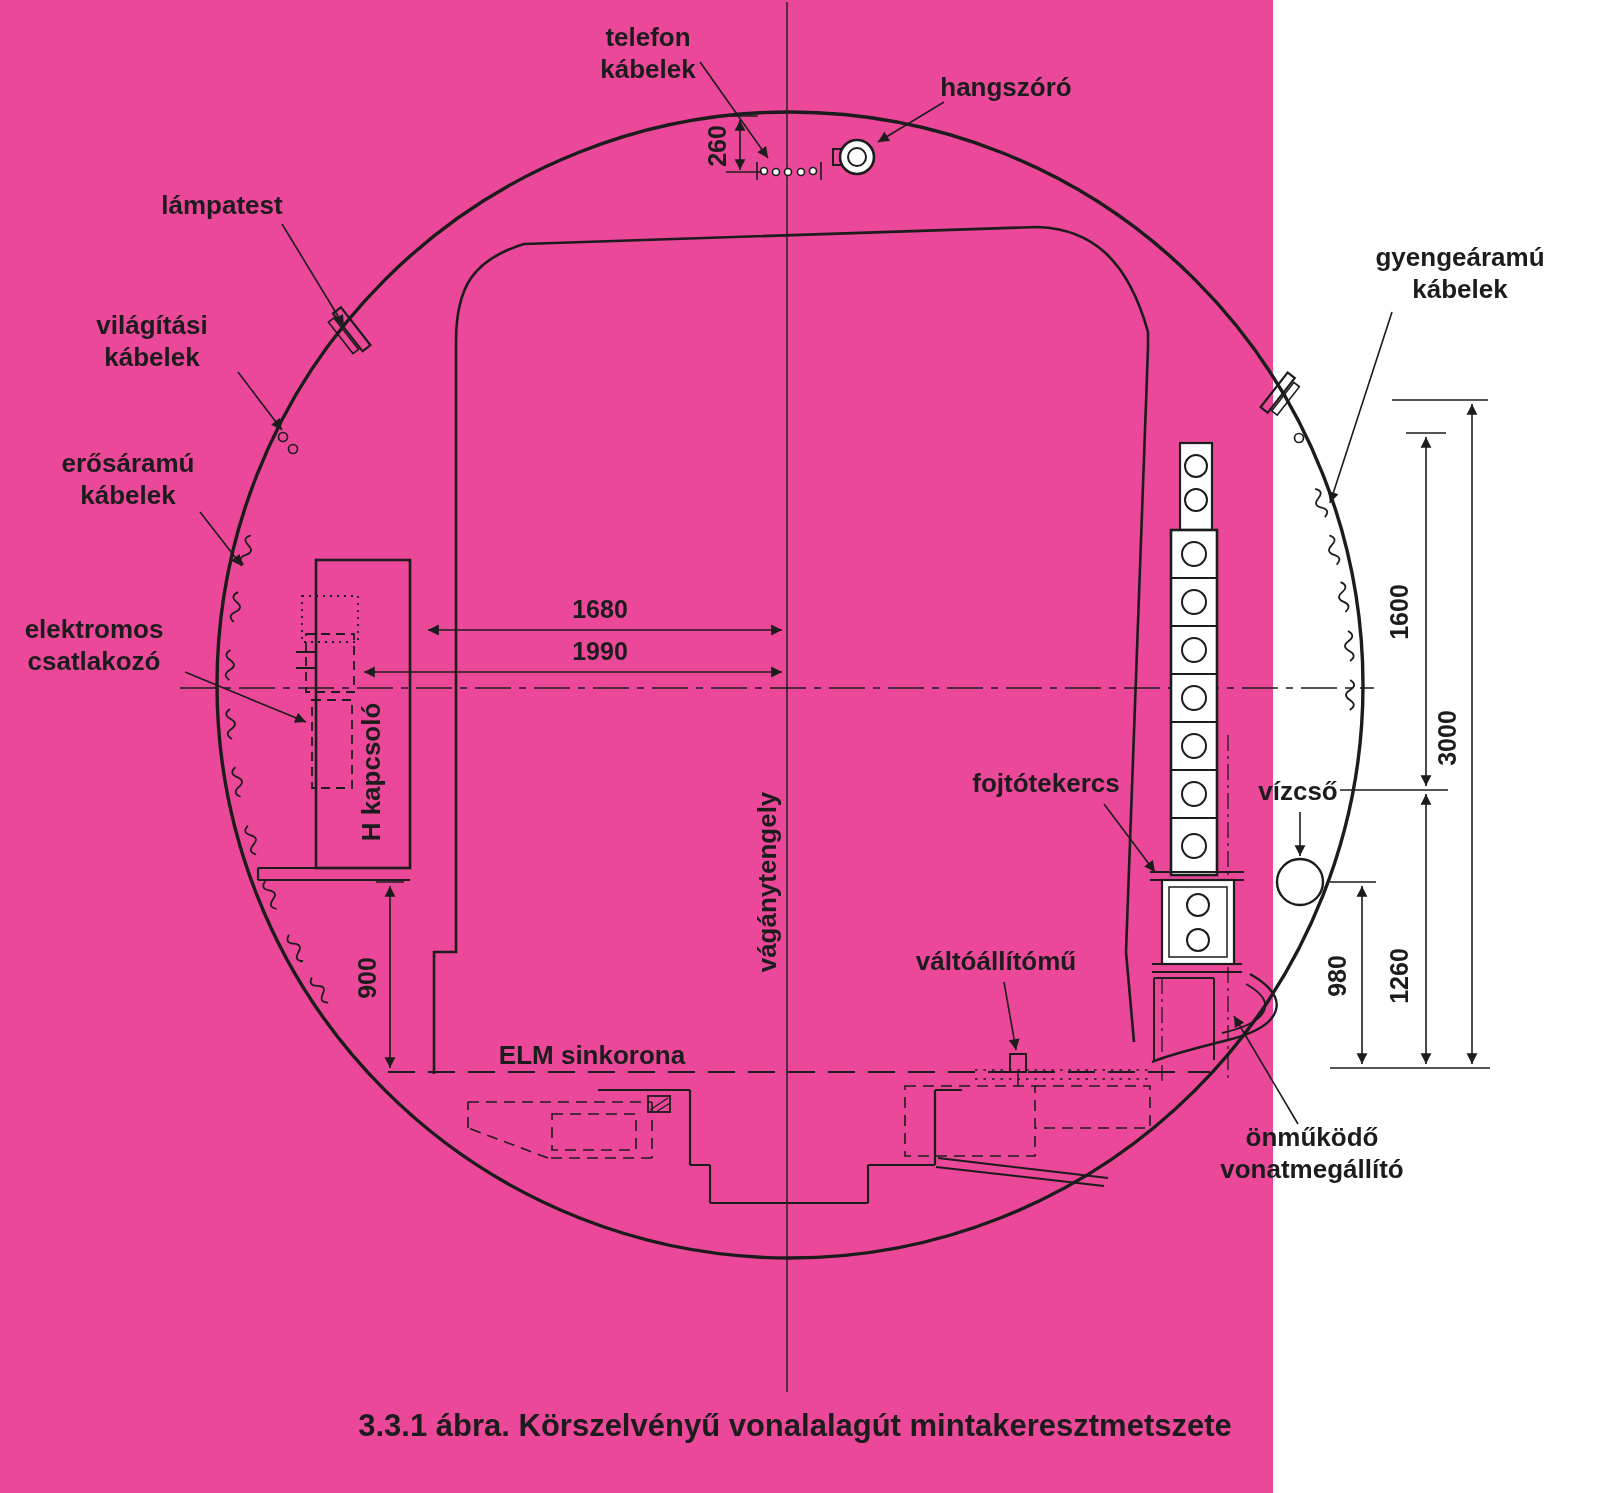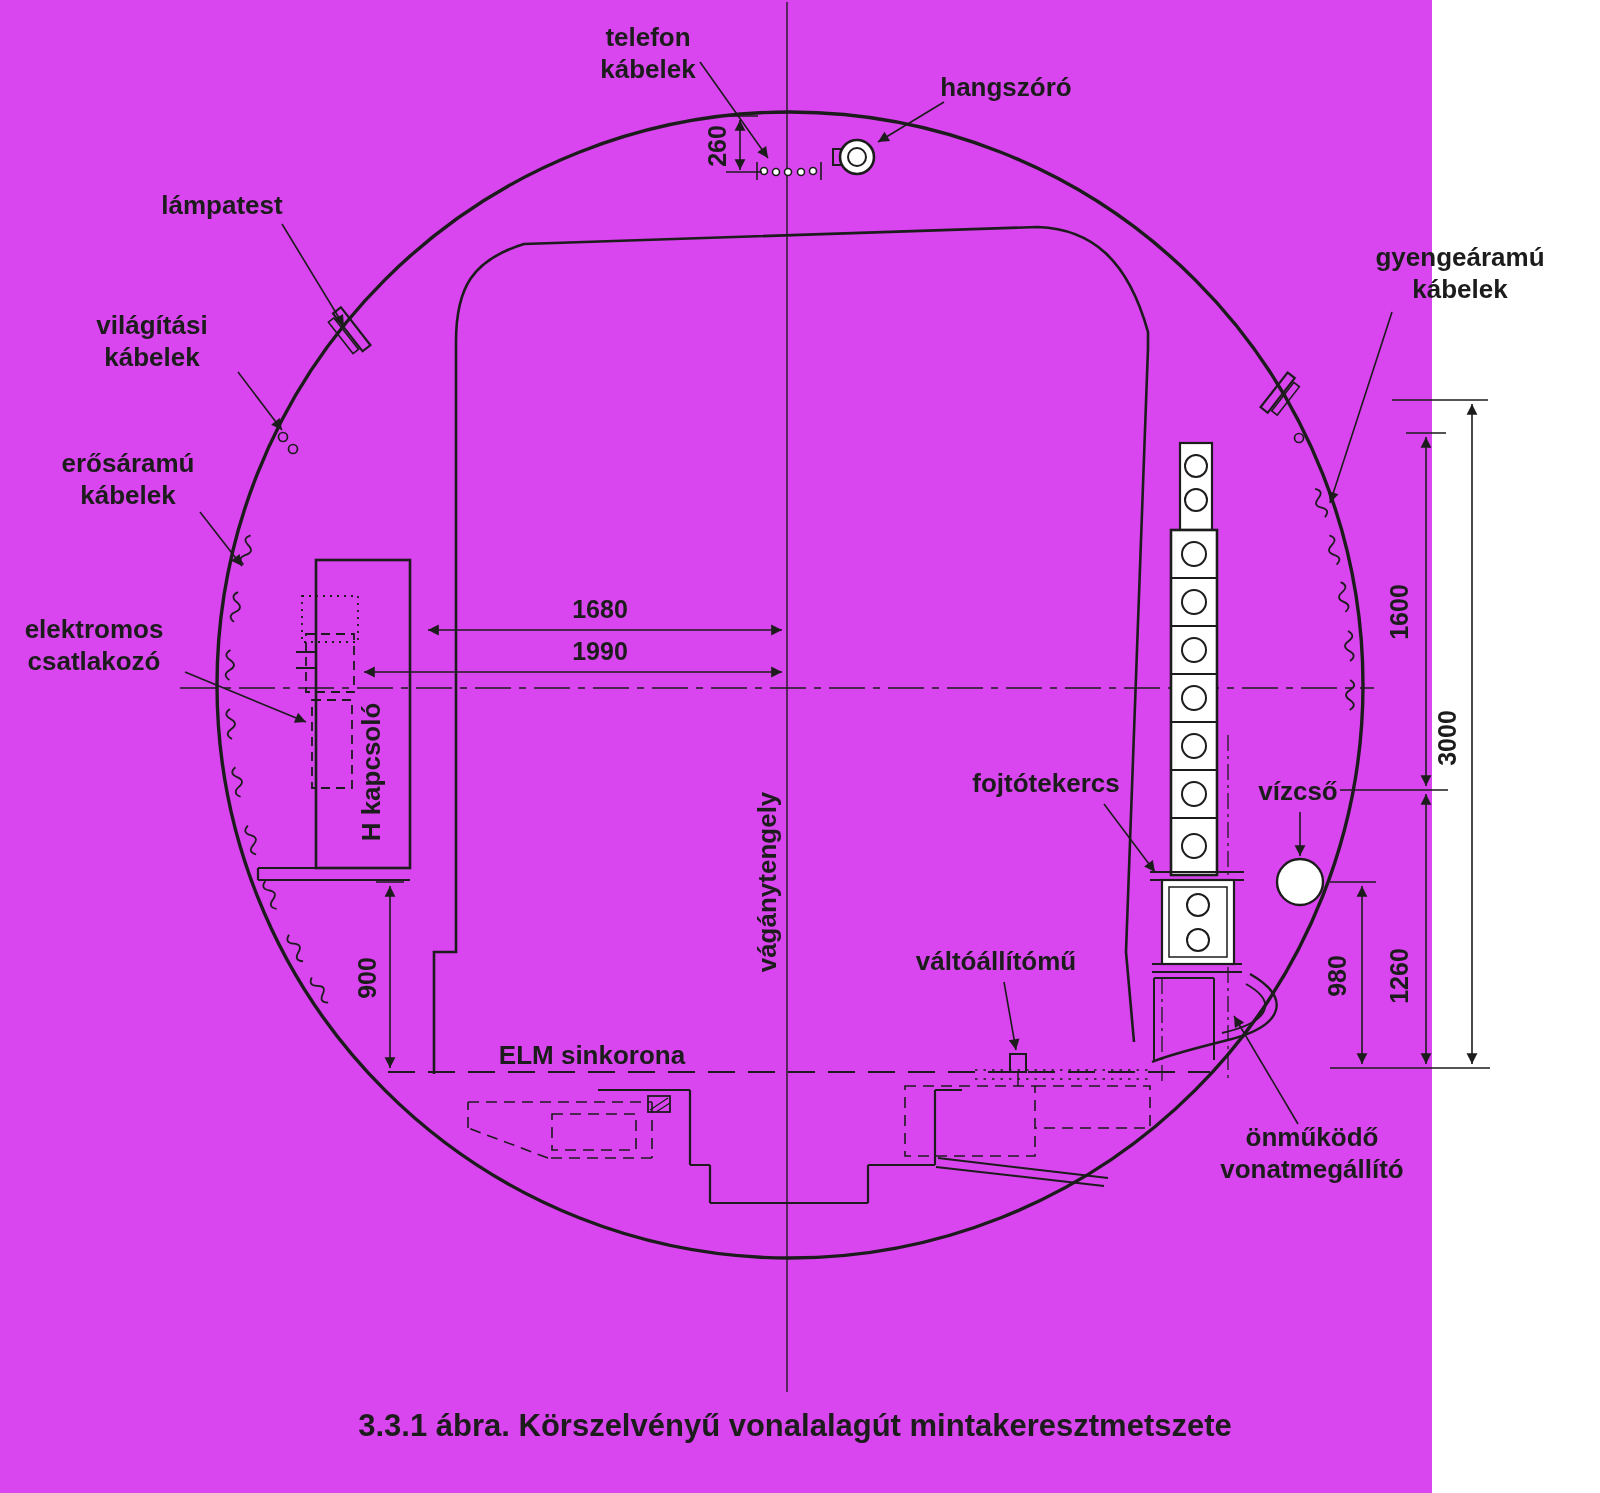--- a/index.html
+++ b/index.html
@@ -1,20 +1,20 @@
 <!DOCTYPE html>
 <html><head>
 <meta charset="utf-8">
 <style>
   html, body { margin: 0; padding: 0; background: #ffffff; }
   .page {
     position: relative;
-    width: 1432px;
+    width: 1273px;
     height: 1493px;
-    background: #d946ef;
+    background: #ec4899;
     font-family: "Liberation Sans", sans-serif;
   }
   svg { display: block; }
   text {
     font-family: "Liberation Sans", sans-serif;
     font-weight: 700;
     font-size: 26px;
     fill: #1c1c1c;
   }
   .dim-text { font-size: 25px; }

